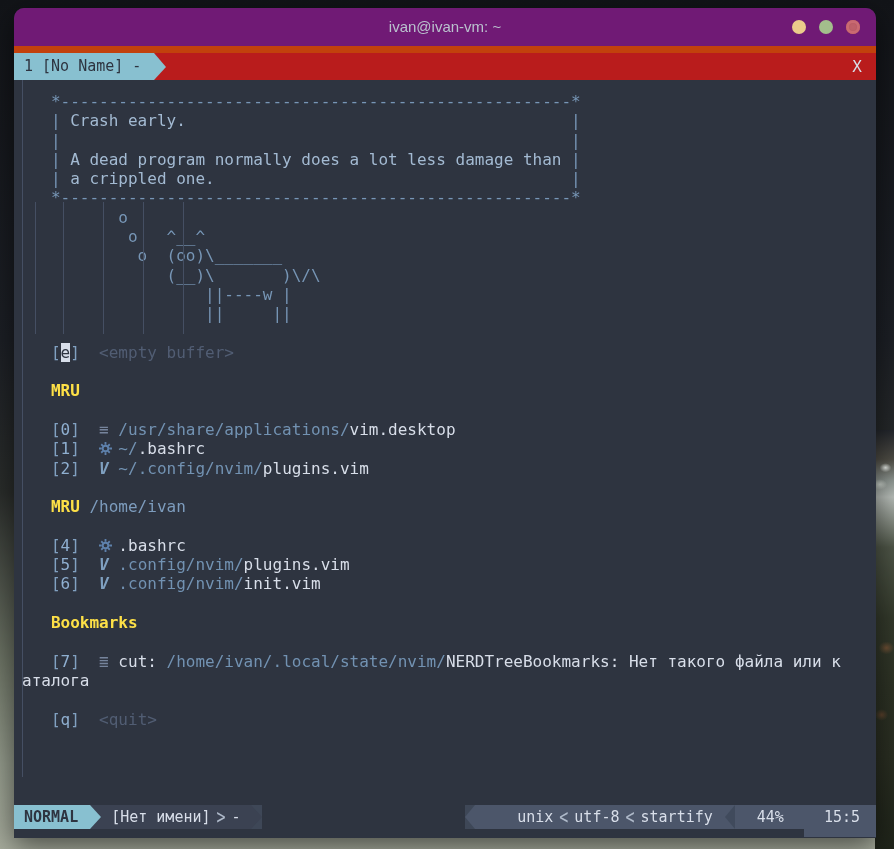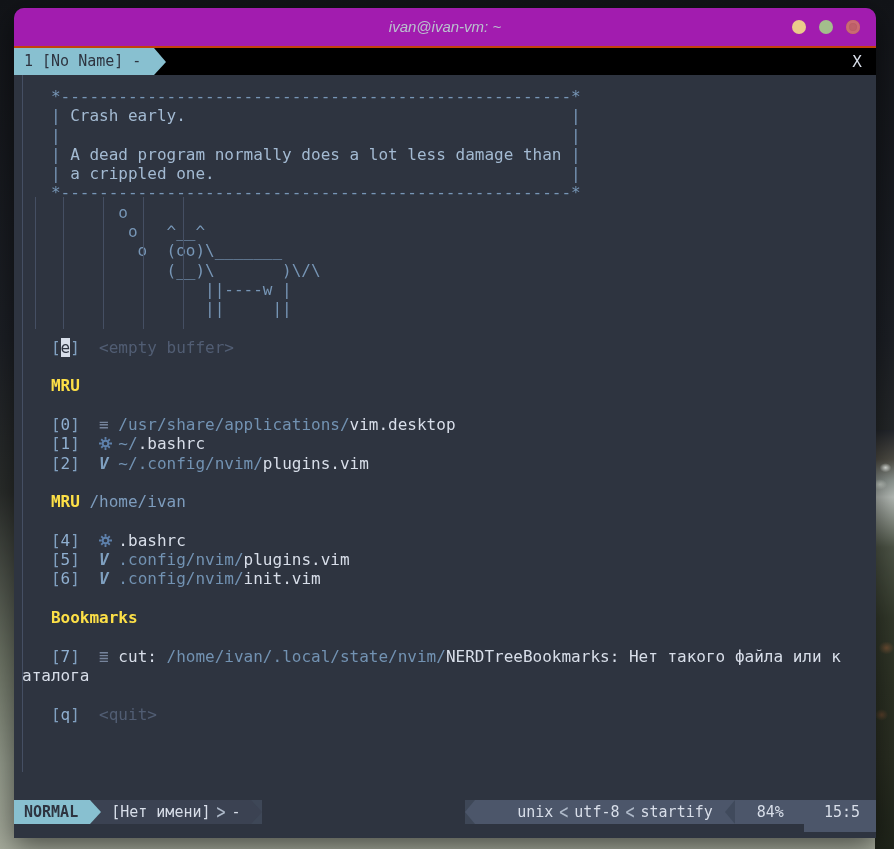--- a/index.html
+++ b/index.html
@@ -10,30 +10,30 @@
     background:
       radial-gradient(9px 7px at 55% 9%, #e9ede8 0%, transparent 65%),
       radial-gradient(11px 8px at 25% 13%, #ccd3cc 0%, transparent 65%),
       radial-gradient(12px 10px at 60% 52%, #6d4f34 0%, transparent 65%),
       radial-gradient(10px 9px at 35% 68%, #5c422c 0%, transparent 65%),
       linear-gradient(180deg,#23262c 0%,#4e4c44 7%,#8d9590 12%,#b7bdb8 16%,#4e5547 28%,#33392b 45%,#2c3124 62%,#292d21 78%,#1f241a 100%);}
   .window{position:absolute;left:14px;top:8px;width:862px;height:830px;
     background:#2e3440;border-radius:10px 10px 0 0;overflow:hidden;
     box-shadow:0 8px 28px rgba(0,0,0,.55);}
   
-  .titlebar{position:relative;height:38px;background:#a21caf;border-bottom:2px solid #c2410c;font-style:italic;}
+  .titlebar{position:relative;height:38px;background:#701a75;border-bottom:7px solid #c2410c;}
   .title{position:absolute;left:0;right:0;top:0;height:38px;line-height:38px;text-align:center;
     font-family:"Liberation Sans", sans-serif;font-size:15px;color:#bac2ce;}
   .lights{position:absolute;right:16px;top:12px;display:flex;gap:13px;}
   .light{width:14px;height:14px;border-radius:50%;}
   .l-min{background:#ebcb8b;}
   .l-max{background:#a3be8c;}
   .l-close{background:#bf616a;box-shadow:inset 0 0 0 3px #c96a72, inset 0 0 4px #8f3c44;}
   
-  .tabline{display:flex;align-items:flex-end;height:27px;background:#000000;font-size:15px;}
+  .tabline{display:flex;align-items:flex-end;height:27px;background:#b91c1c;font-size:15px;}
   .tab{background:#88c0d0;color:#2e3440;line-height:27px;padding:0 4px 0 10px;white-space:pre;}
   .tab-arrow{width:0;height:0;border-top:14px solid transparent;border-bottom:13px solid transparent;border-left:12px solid #88c0d0;}
   .tab-fill{flex:1;}
   .tab-close{line-height:27px;padding:0 14px;color:#d8dee9;font-size:16px;}
   
   .buffer{position:relative;height:713px;background:#2e3440;padding:12px 0 0 8px;
     font-size:16px;line-height:19.3px;color:#d8dee9;}
   .line{height:19.3px;white-space:pre;}
   .art{color:#7796b6;}
   .qt{color:#a3bad2;}
@@ -146,19 +146,19 @@
 
     <div class="statusline">
       <div class="sl-mode">NORMAL</div>
       <div class="arr a-mode"></div>
       <div class="sl-file"><span>[Нет имени]</span><span class="chev">&gt;</span><span>-</span></div>
       <div class="arr a-file"></div>
       <div class="sl-fill"></div>
       <div class="arr a-right"></div>
       <div class="sl-right"><span>unix</span><span class="chev">&lt;</span><span>utf-8</span><span class="chev">&lt;</span><span>startify</span></div>
       <div class="arr a-sub"></div>
-      <div class="sl-percent">84%</div>
+      <div class="sl-percent">44%</div>
       <div class="sl-pos">15:5</div>
     </div>
 
     <div class="cmdline"></div>
   </div>
 </div>
 
 </body></html>

